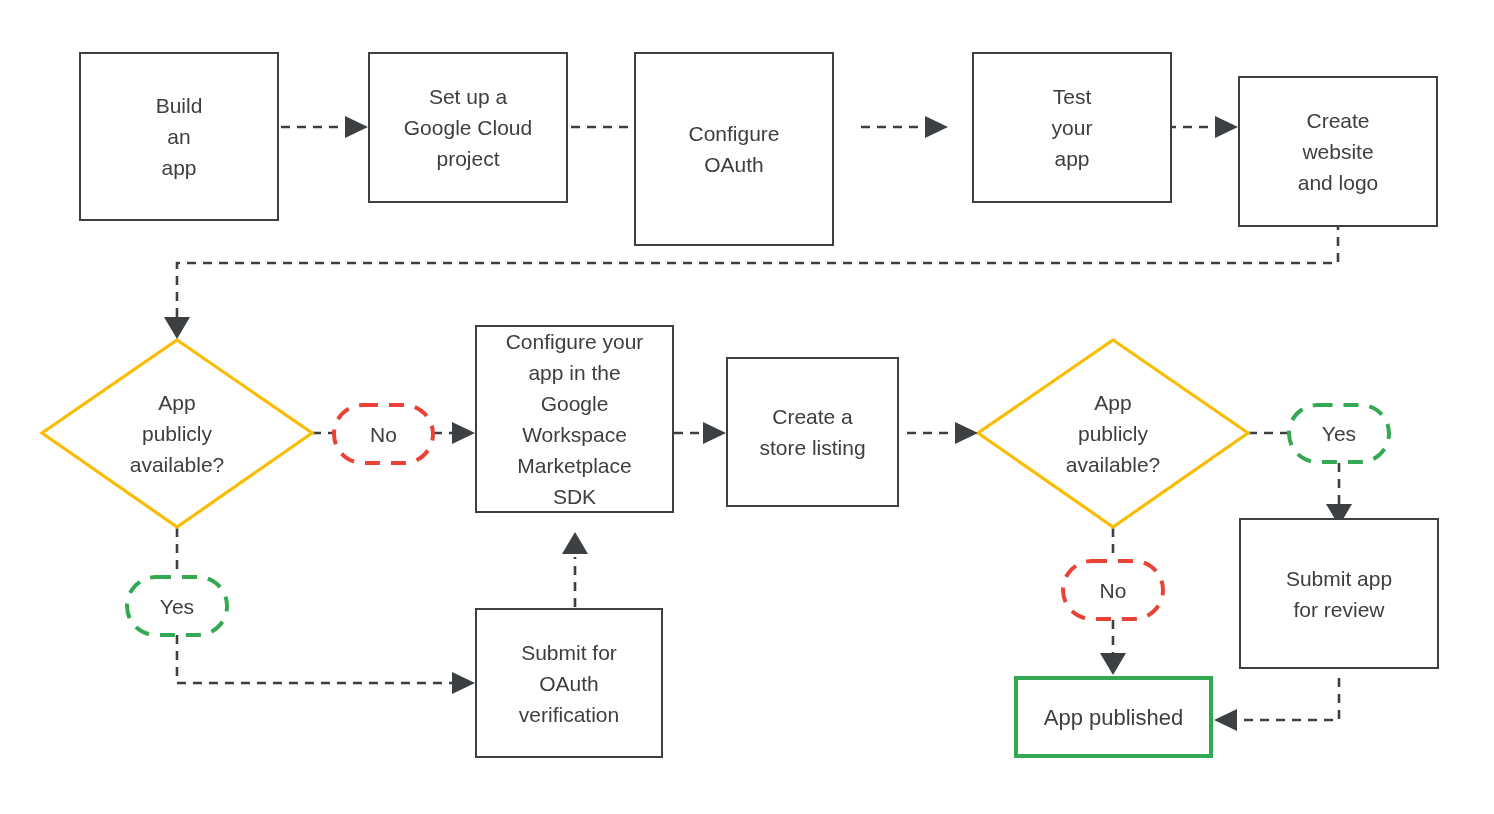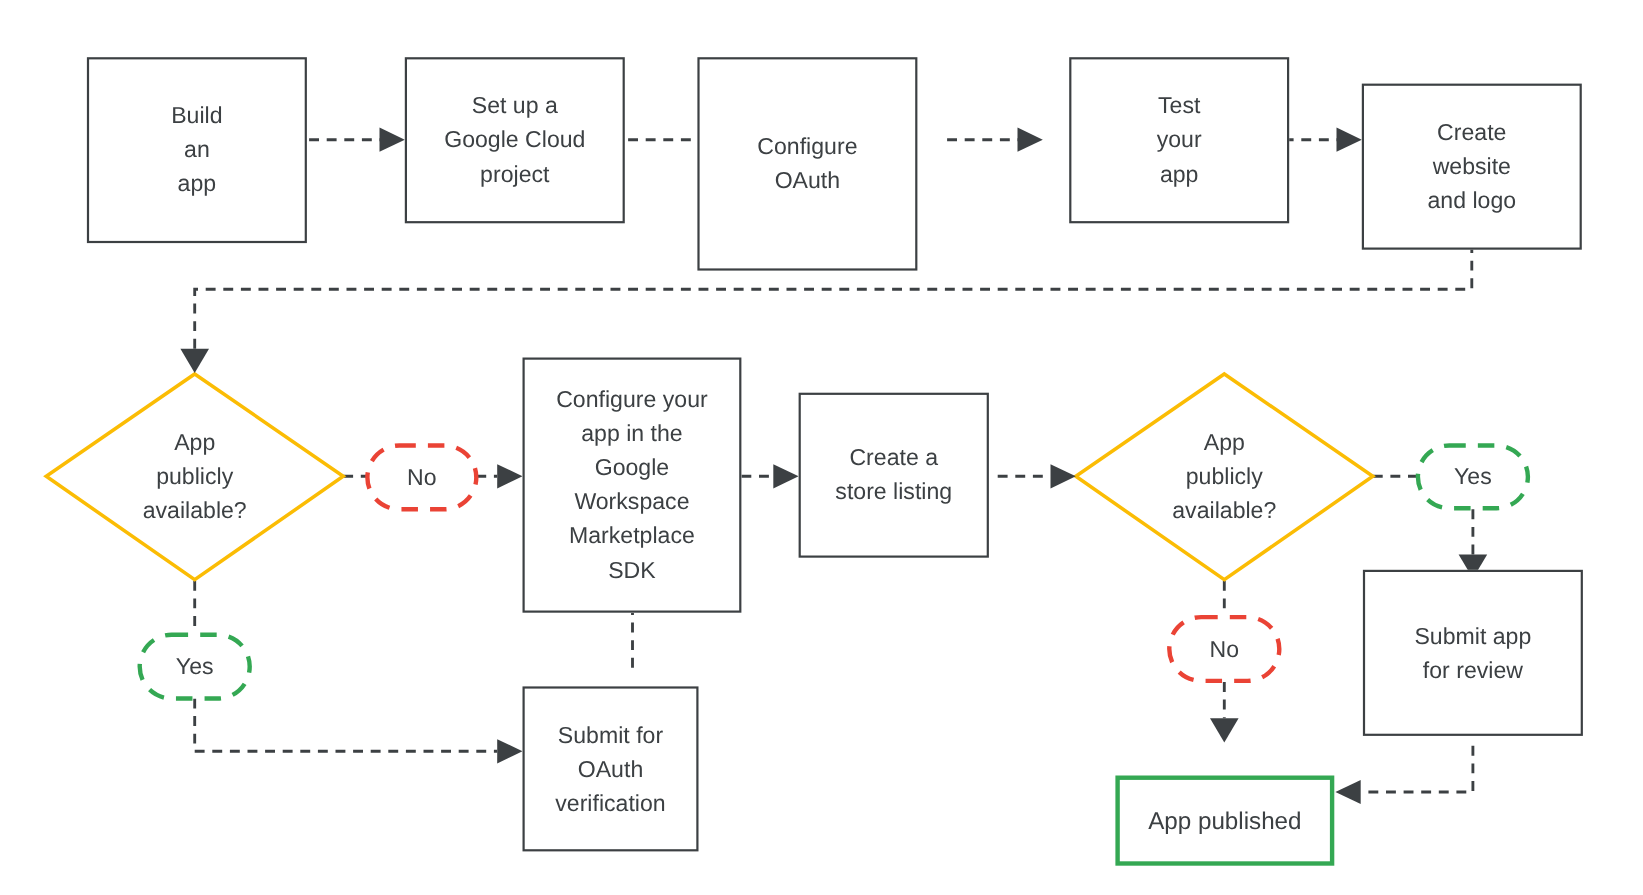--- a/index.html
+++ b/index.html
@@ -56,21 +56,20 @@
     text-align: center;
     color: var(--text, #3c4043);
     font-size: 21px;
     line-height: 31px;
     white-space: pre-line;
     z-index: 1;
   }
   .node.terminal {
     border: 4px solid var(--green, #34A853);
     font-size: 22px;
-    margin-top: 29px;
   }
   .floating-label {
     position: absolute;
     display: flex;
     align-items: center;
     justify-content: center;
     text-align: center;
     color: var(--text, #3c4043);
     font-size: 21px;
     line-height: 31px;
@@ -148,29 +147,29 @@
 project</div>
   <div class="node" style="left:634px; top:52px; width:200px; height:194px;">Configure
 OAuth</div>
   <div class="node" style="left:972px; top:52px; width:200px; height:151px;">Test
 your
 app</div>
   <div class="node" style="left:1238px; top:52px; width:200px; height:151px;margin-top:24px;">Create
 website
 and logo</div>
 
-  <div class="node" style="left:475px; top:325px; width:199px; height:232px;">Configure your
+  <div class="node" style="left:475px; top:325px; width:199px; height:188px;">Configure your
 app in the
 Google
 Workspace
 Marketplace
 SDK</div>
   <div class="node" style="left:726px; top:357px; width:173px; height:150px;">Create a
 store listing</div>
-  <div class="node" style="left:475px; top:624px; width:160px; height:150px;text-align:center;">Submit for
+  <div class="node" style="left:475px; top:608px; width:188px; height:150px;text-align:center;">Submit for
 OAuth
 verification</div>
   <div class="node" style="left:1239px; top:518px; width:200px; height:151px;">Submit app
 for review</div>
   <div class="node terminal" style="left:1014px; top:676px; width:199px; height:82px;">App published</div>
 
   <div class="floating-label" style="left:67px; top:385px; width:220px; height:96px;">App
 publicly
 available?</div>
   <div class="floating-label" style="left:1003px; top:385px; width:220px; height:96px;">App

